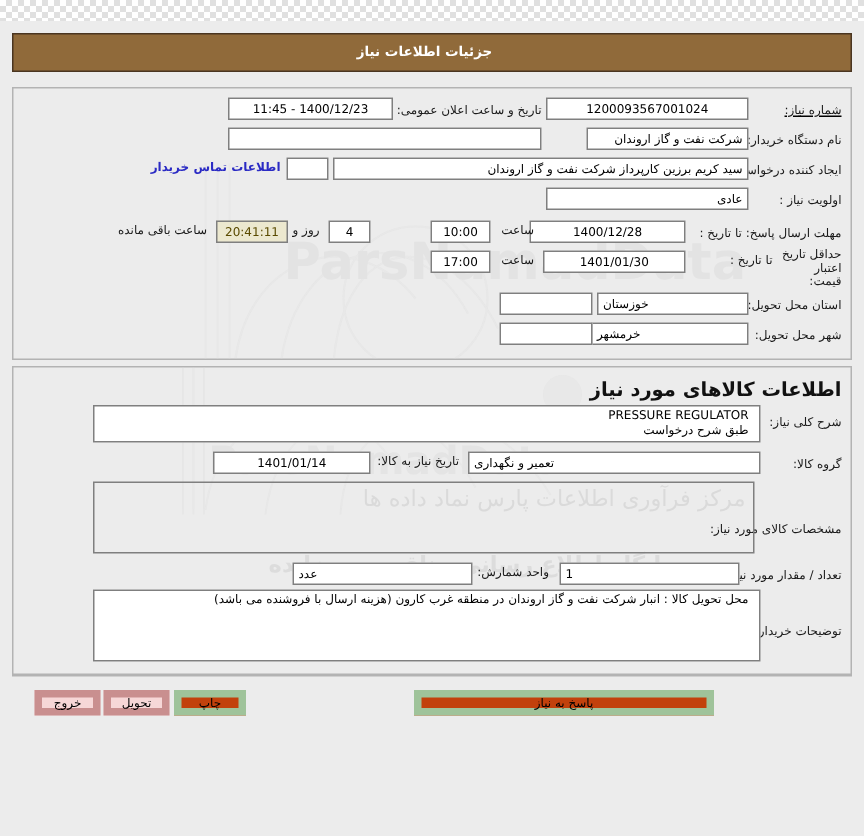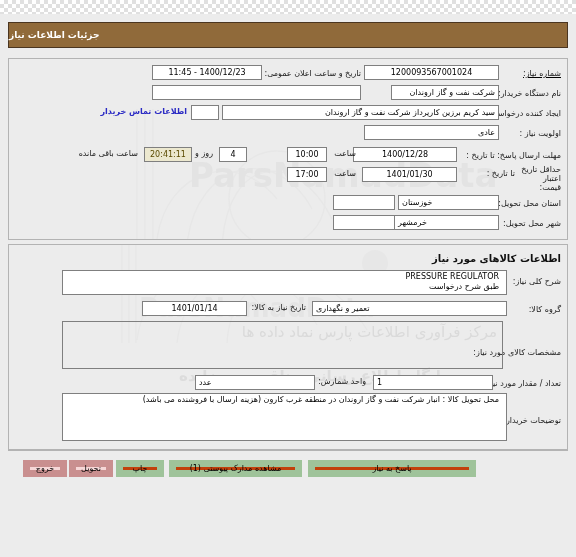--- a/index.html
+++ b/index.html
@@ -49,21 +49,21 @@
     position: absolute;
     top: 8px;
     right: 8px;
     left: 8px;
     height: 26px;
     background: #906a3a;
     border: 1px solid #4a3520;
     box-sizing: border-box;
     display: flex;
     align-items: center;
-    justify-content: flex-end;
+    justify-content: center;
     padding-right: 10px;
   }
   .header-bar .title {
     color: #ffffff;
     font-size: 9px;
     font-weight: bold;
     letter-spacing: 0px;
   }
 
   
@@ -160,21 +160,21 @@
   }
   .link {
     font-size: 8px;
     color: #2b2bc4;
     white-space: nowrap;
     text-decoration: none;
     cursor: pointer;
   }
   .section-title {
     position: absolute;
-    font-size: 10px;
+    font-size: 13px;
     font-weight: bold;
     color: #111;
     white-space: nowrap;
     z-index: 2;
   }
   .area {
     background: #ffffff;
     border: 1px solid #7f7f7f;
     box-sizing: border-box;
     font-size: 8px;
@@ -191,21 +191,21 @@
     line-height: 10px;
     padding: 1px 7px;
     overflow: hidden;
   }
   .ltr { direction: ltr; text-align: left; unicode-bidi: embed; }
 
   
   .btn {
     position: absolute;
     height: 17px;
-    border: 7px solid #000000;
+    border: 5px solid #000000;
     box-sizing: border-box;
     font-size: 8px;
     font-family: "DejaVu Sans", "Liberation Sans", sans-serif;
     display: flex;
     align-items: center;
     justify-content: center;
     cursor: pointer;
     white-space: nowrap;
     color: #000;
   }
@@ -364,21 +364,20 @@
           <span class="lbl">توضیحات خریدار:</span>
         </div>
         <div class="multiline" style="position:absolute; top:148px; right:60px; width:445px; height:48px;">محل تحویل کالا : انبار شرکت نفت و گاز اروندان در منطقه غرب کارون (هزینه ارسال با فروشنده می باشد)</div>
 
       </div>
     </div>
 
     <div class="bottom-rule"></div>
 
     <div class="panel" id="panel-actions">
-      <div class="btn green" style="top:6px; right:92px; width:168px;">پاسخ به نیاز</div>
-      <div class="btn green" style="top:6px; right:266px; width:133px;">مشاهده مدارک پیوستی (1)</div>
+      <div class="btn green" style="top:6px; right:92px; width:200px;">پاسخ به نیاز</div>
       <div class="btn green" style="top:6px; right:404px; width:48px;">چاپ</div>
       <div class="btn pink" style="top:6px; right:455px; width:44px;">تحویل</div>
       <div class="btn pink" style="top:6px; right:501px; width:44px;">خروج</div>
     </div>
 
   </div>
 </div>
 
 </body></html>

